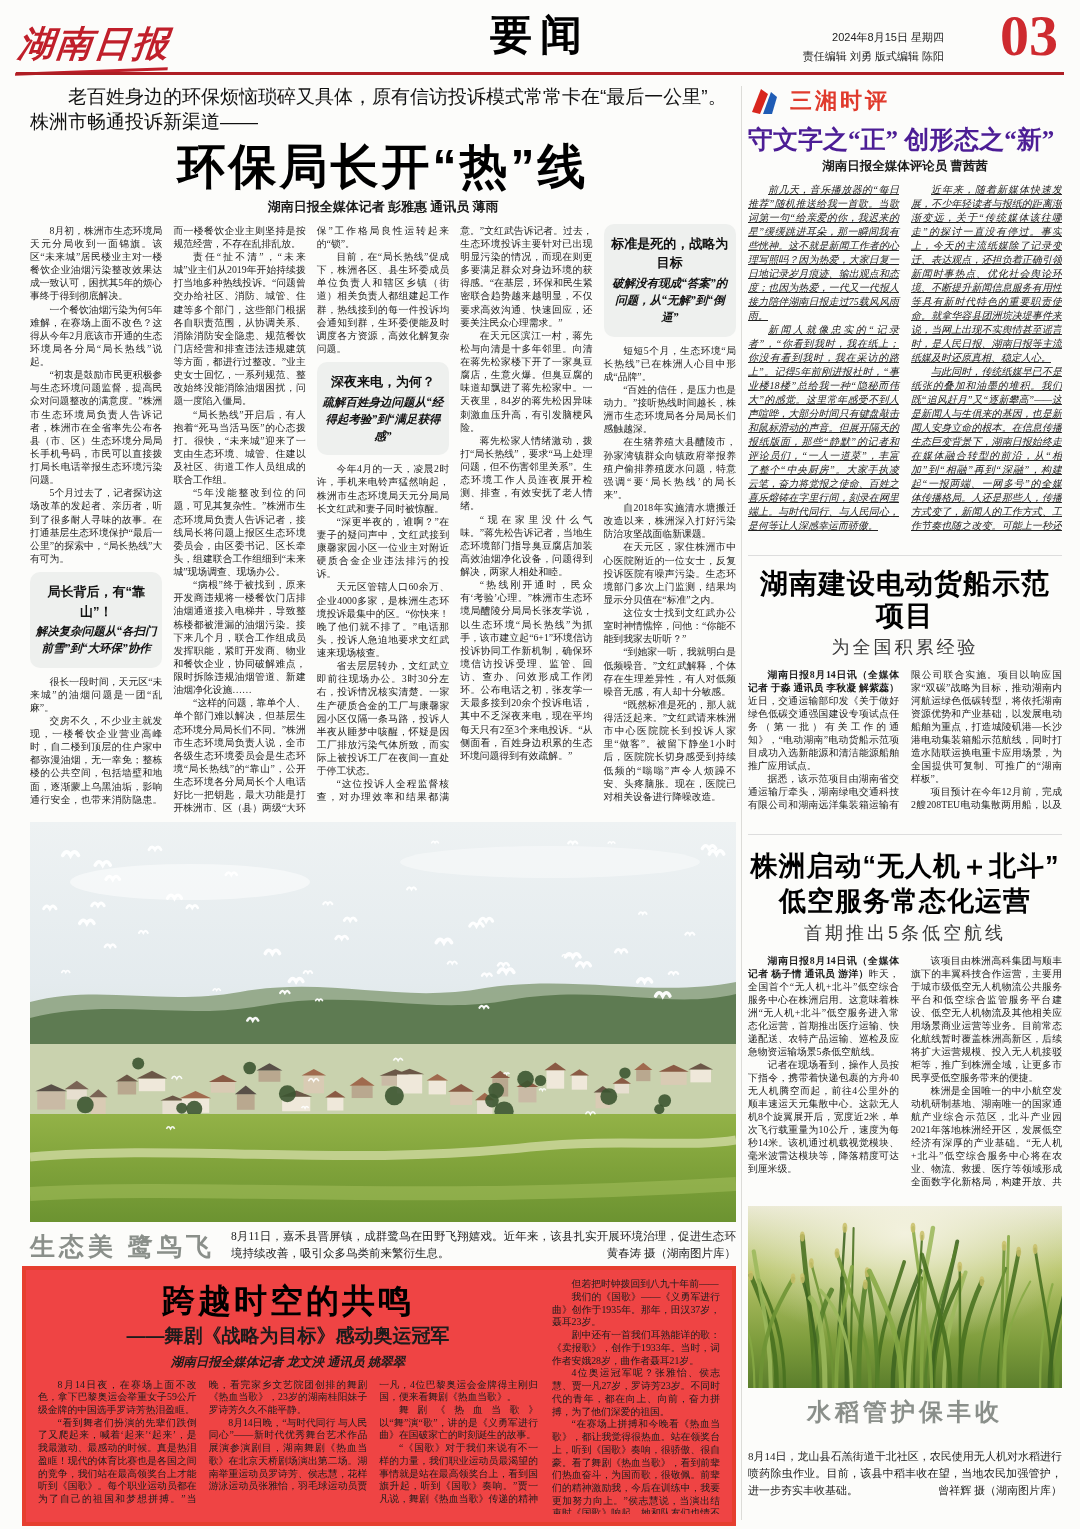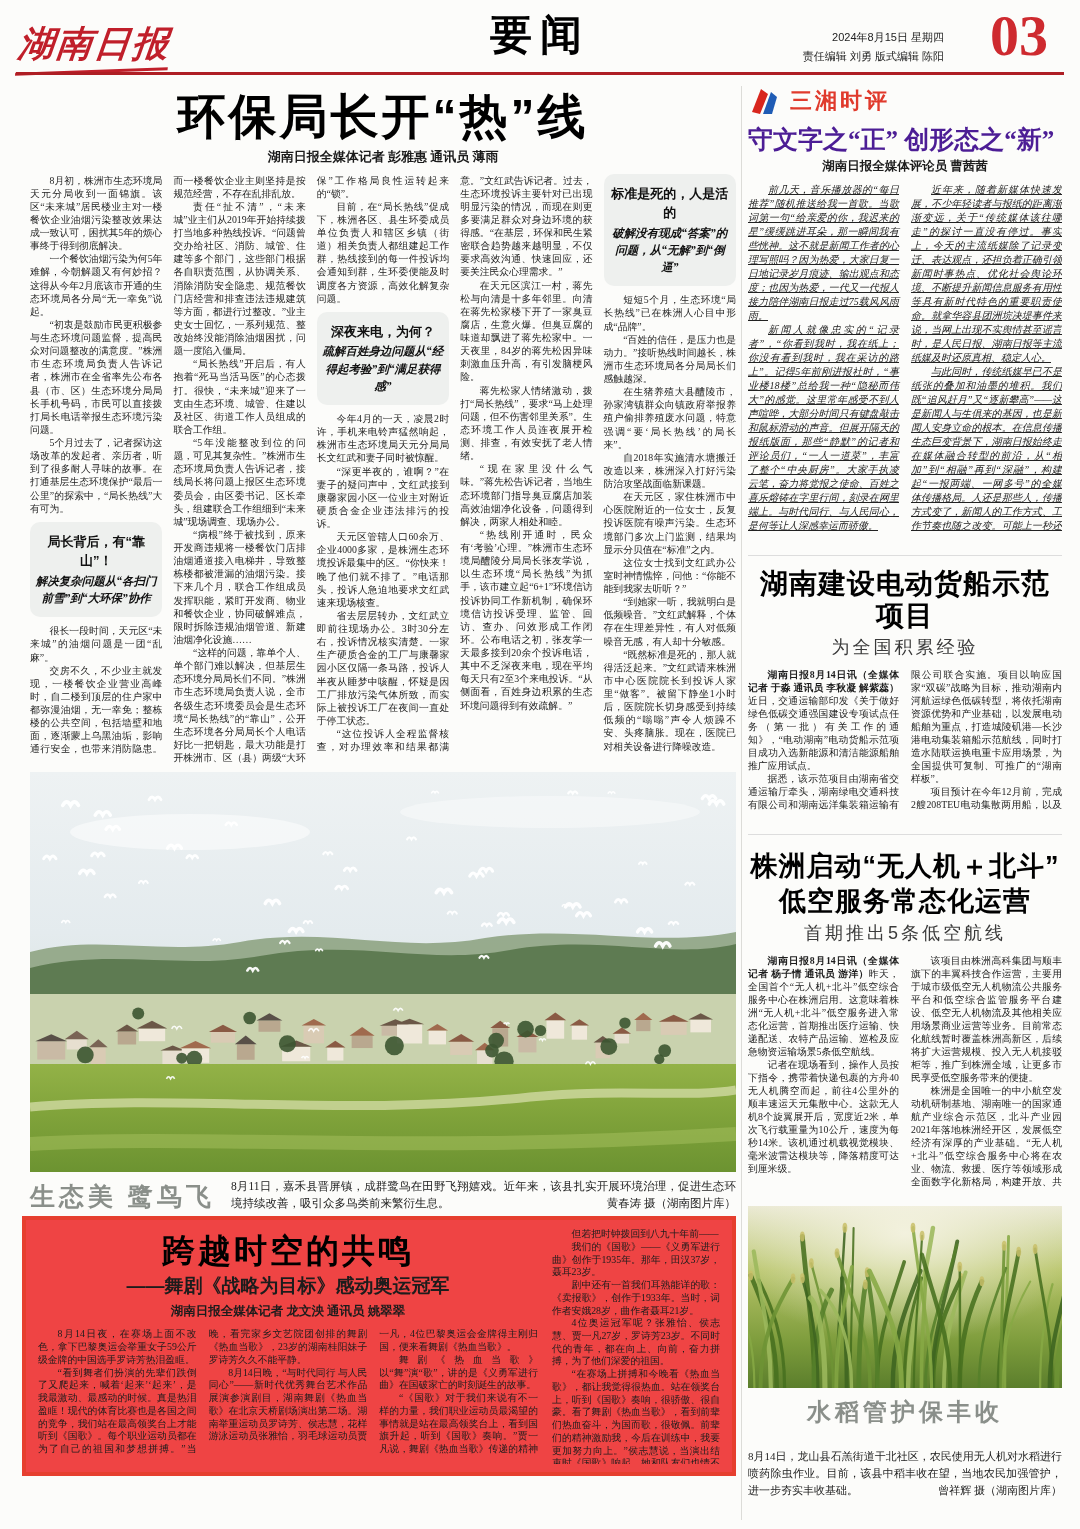--- a/index.html
+++ b/index.html
@@ -10,21 +10,21 @@
   
   .header{position:absolute;top:10px;left:16px;right:16px;height:60px;}
   .masthead{position:absolute;left:2px;top:10px;font:italic 900 36px "Liberation Serif",serif;
             color:var(--masthead-red);letter-spacing:2px;transform:skewX(-6deg);}
   .masthead::after{content:"";display:block;height:3px;background:var(--masthead-red);
             transform:skewY(-2deg);margin-top:1px;}
   .section-word{position:absolute;left:50%;transform:translateX(-50%);top:4px;
             font:900 42px/1 "Liberation Serif",serif;letter-spacing:8px;color:#000;}
   .date-block{position:absolute;right:120px;top:18px;text-align:right;font-size:11px;
             color:#222;line-height:1.7;font-family:"Liberation Sans",sans-serif;}
-  .page-num{position:absolute;right:16px;top:-8px;font:700 58px "Liberation Serif",serif;color:var(--pagenum-red);}
+  .page-num{position:absolute;right:6px;top:-8px;font:700 58px "Liberation Serif",serif;color:var(--pagenum-red);}
   .red-rule{position:absolute;top:72px;left:16px;right:16px;height:3px;background:var(--rule-red);}
   .vline{position:absolute;left:741px;top:86px;height:1434px;width:1px;background:#dcdcd8;}
   
   .main{position:absolute;left:30px;top:84px;width:706px;}
   .kicker{font-family:"Liberation Sans",sans-serif;font-size:19px;line-height:1.32;color:#111;}
   .kicker .l1{text-indent:2em;}
   .main-headline{margin:4px 0 2px;text-align:center;font:900 48px/1.2 "Liberation Sans",sans-serif;letter-spacing:3px;color:#000;}
   .byline{text-align:center;font-weight:700;font-size:13px;margin:2px 0 8px;}
   .article-5col{height:592px;column-count:5;column-gap:11px;column-fill:auto;overflow:hidden;
             text-align:justify;font-size:9.8px;line-height:1.34;}
@@ -38,21 +38,21 @@
   .cap-title{font:700 25px/1.2 "Liberation Sans",sans-serif;color:var(--cap-gray);letter-spacing:4px;white-space:nowrap;margin-top:3px;}
   .cap-text{flex:1;font-size:11.5px;line-height:1.5;text-align:justify;}
   .cap-text .cap-first{text-indent:2em;}
   .cap-credit{float:right;}
   
   .red-box{margin-left:-8px;margin-top:4px;width:714px;height:260px;border:4px solid var(--box-red);
            box-sizing:border-box;padding:8px 12px;display:flex;gap:14px;overflow:hidden;background:#ef4444;}
   .rb-left{flex:1;min-width:0;}
   .rb-left h2{text-align:center;font:900 33px/1.2 "Liberation Serif",serif;margin:4px 0 0;letter-spacing:3px;color:#000;}
   .rb-sub{text-align:center;font:700 19px/1.3 "Liberation Sans",sans-serif;margin:2px 0;}
-  .rb-byline{text-align:center;font-weight:700;font-size:12.5px;margin:5px 0 8px;}
+  .rb-byline{text-align:center;font-weight:700;font-size:12.5px;margin:5px 0 8px;font-style:italic;}
   .rb-body{column-count:3;column-gap:12px;column-fill:auto;height:128px;overflow:hidden;
            text-align:justify;font-size:9.8px;line-height:1.3;}
   .rb-right{width:168px;overflow:hidden;text-align:justify;font-size:9.8px;line-height:1.3;}
   
   .sidebar{position:absolute;left:748px;top:84px;width:314px;}
   .sxsp-row{display:flex;align-items:center;gap:8px;margin:2px 0 8px;}
   .sxsp-label{font:700 22px/1 "Liberation Sans",sans-serif;color:var(--sx-red);letter-spacing:3px;}
   .sx-headline{text-align:left;font:900 25px/1.25 "Liberation Serif",serif;margin:2px 0 3px;color:#4c1d95;}
   .sx-byline{text-align:center;font-weight:700;font-size:12.5px;margin:2px 0 8px;}
   .kai-body{column-count:2;column-gap:12px;column-fill:auto;height:362px;overflow:hidden;
@@ -80,25 +80,29 @@
     <div class="date-block">
       <div>2024年8月15日 星期四</div>
       <div>责任编辑 刘勇 版式编辑 陈阳</div>
     </div>
     <div class="page-num">03</div>
   </div>
   <div class="red-rule"></div>
   <div class="vline"></div>
 
   <div class="main">
+    <div class="kicker">
+      <div class="l1">老百姓身边的环保烦恼琐碎又具体，原有信访投诉模式常常卡在“最后一公里”。</div>
+      <div class="l2">株洲市畅通投诉新渠道——</div>
+    </div>
     <h1 class="main-headline">环保局长开“热”线</h1>
     <div class="byline">湖南日报全媒体记者 彭雅惠 通讯员 薄雨</div>
     <div class="article-5col">
         <p>8月初，株洲市生态环境局天元分局收到一面锦旗。该区“未来城”居民楼业主对一楼餐饮企业油烟污染整改效果达成一致认可，困扰其5年的烦心事终于得到彻底解决。</p>
-        <p>一个餐饮油烟污染为何5年难解，今朝解题又有何妙招？这得从今年2月底该市开通的生态环境局各分局“无一幸免”说起。</p>
+        <p>一个餐饮油烟污染为何5年难解，在赛场上面不改色？这得从今年2月底该市开通的生态环境局各分局“局长热线”说起。</p>
         <p>“初衷是鼓励市民更积极参与生态环境问题监督，提高民众对问题整改的满意度。”株洲市生态环境局负责人告诉记者，株洲市在全省率先公布各县（市、区）生态环境分局局长手机号码，市民可以直接拨打局长电话举报生态环境污染问题。</p>
         <p>5个月过去了，记者探访这场改革的发起者、亲历者，听到了很多耐人寻味的故事。在打通基层生态环境保护“最后一公里”的探索中，“局长热线”大有可为。</p>
         <div class="subhead-box">
           <div class="sh1">局长背后，有“靠山”！</div>
           <div class="sh2">解决复杂问题从“各扫门前雪”到“大环保”协作</div>
         </div>
         <p>很长一段时间，天元区“未来城”的油烟问题是一团“乱麻”。</p>
         <p>交房不久，不少业主就发现，一楼餐饮企业营业高峰时，自二楼到顶层的住户家中都弥漫油烟，无一幸免；整栋楼的公共空间，包括墙壁和地面，逐渐蒙上乌黑油垢，影响通行安全，也带来消防隐患。而一楼餐饮企业主则坚持是按规范经营，不存在乱排乱放。</p>
         <p>责任“扯不清”，“未来城”业主们从2019年开始持续拨打当地多种热线投诉。“问题曾交办给社区、消防、城管、住建等多个部门，这些部门根据各自职责范围，从协调关系、消除消防安全隐患、规范餐饮门店经营和排查违法违规建筑等方面，都进行过整改。”业主史女士回忆，一系列规范、整改始终没能消除油烟困扰，问题一度陷入僵局。</p>
         <p>“局长热线”开启后，有人抱着“死马当活马医”的心态拨打。很快，“未来城”迎来了一支由生态环境、城管、住建以及社区、街道工作人员组成的联合工作组。</p>
@@ -113,21 +117,21 @@
         <p>今年4月的一天，凌晨2时许，手机来电铃声猛然响起，株洲市生态环境局天元分局局长文红武和妻子同时被惊醒。</p>
         <p>“深更半夜的，谁啊？”在妻子的疑问声中，文红武接到康馨家园小区一位业主对附近硬质合金企业违法排污的投诉。</p>
         <p>天元区管辖人口60余万、企业4000多家，是株洲生态环境投诉最集中的区。“你快来！晚了他们就不排了。”电话那头，投诉人急迫地要求文红武速来现场核查。</p>
         <p>省去层层转办，文红武立即前往现场办公。3时30分左右，投诉情况核实清楚。一家生产硬质合金的工厂与康馨家园小区仅隔一条马路，投诉人半夜从睡梦中咳醒，怀疑是因工厂排放污染气体所致，而实际上被投诉工厂在夜间一直处于停工状态。</p>
         <p>“这位投诉人全程监督核查，对办理效率和结果都满意。”文红武告诉记者。过去，生态环境投诉主要针对已出现明显污染的情况，而现在则更多要满足群众对身边环境的获得感。“在基层，环保和民生紧密联合趋势越来越明显，不仅要求高效沟通、快速回应，还要关注民众心理需求。”</p>
         <p>在天元区滨江一村，蒋先松与向清是十多年邻里。向清在蒋先松家楼下开了一家臭豆腐店，生意火爆。但臭豆腐的味道却飘进了蒋先松家中。一天夜里，84岁的蒋先松因异味刺激血压升高，有引发脑梗风险。</p>
         <p>蒋先松家人情绪激动，拨打“局长热线”，要求“马上处理问题，但不伤害邻里关系”。生态环境工作人员连夜展开检测、排查，有效安抚了老人情绪。</p>
         <p>“现在家里没什么气味。”蒋先松告诉记者，当地生态环境部门指导臭豆腐店加装高效油烟净化设备，问题得到解决，两家人相处和睦。</p>
         <p>“热线刚开通时，民众有‘考验’心理。”株洲市生态环境局醴陵分局局长张友学说，以生态环境“局长热线”为抓手，该市建立起“6+1”环境信访投诉协同工作新机制，确保环境信访投诉受理、监管、回访、查办、问效形成工作闭环。公布电话之初，张友学一天最多接到20余个投诉电话，其中不乏深夜来电，现在平均每天只有2至3个来电投诉。“从侧面看，百姓身边积累的生态环境问题得到有效疏解。”</p>
         <div class="subhead-box">
-          <div class="sh1">标准是死的，人是活的</div>
+          <div class="sh1">标准是死的，战略为目标</div>
           <div class="sh2">破解没有现成“答案”的问题，从“无解”到“倒逼”</div>
         </div>
         <p>短短5个月，生态环境“局长热线”已在株洲人心目中形成“品牌”。</p>
         <p>“百姓的信任，是压力也是动力。”接听热线时间越长，株洲市生态环境局各分局局长们感触越深。</p>
         <p>在生猪养殖大县醴陵市，孙家湾镇群众向镇政府举报养殖户偷排养殖废水问题，特意强调“要‘局长热线’的局长来”。</p>
         <p>自2018年实施清水塘搬迁改造以来，株洲深入打好污染防治攻坚战面临新课题。</p>
         <p>在天元区，家住株洲市中心医院附近的一位女士，反复投诉医院有噪声污染。生态环境部门多次上门监测，结果均显示分贝值在“标准”之内。</p>
         <p>这位女士找到文红武办公室时神情憔悴，问他：“你能不能到我家去听听？”</p>
         <p>“到她家一听，我就明白是低频噪音。”文红武解释，个体存在生理差异性，有人对低频噪音无感，有人却十分敏感。</p>
         <p>“既然标准是死的，那人就得活泛起来。”文红武请来株洲市中心医院院长到投诉人家里“做客”。被留下静坐1小时后，医院院长切身感受到持续低频的“嗡嗡”声令人烦躁不安、头疼脑胀。现在，医院已对相关设备进行降噪改造。</p>

